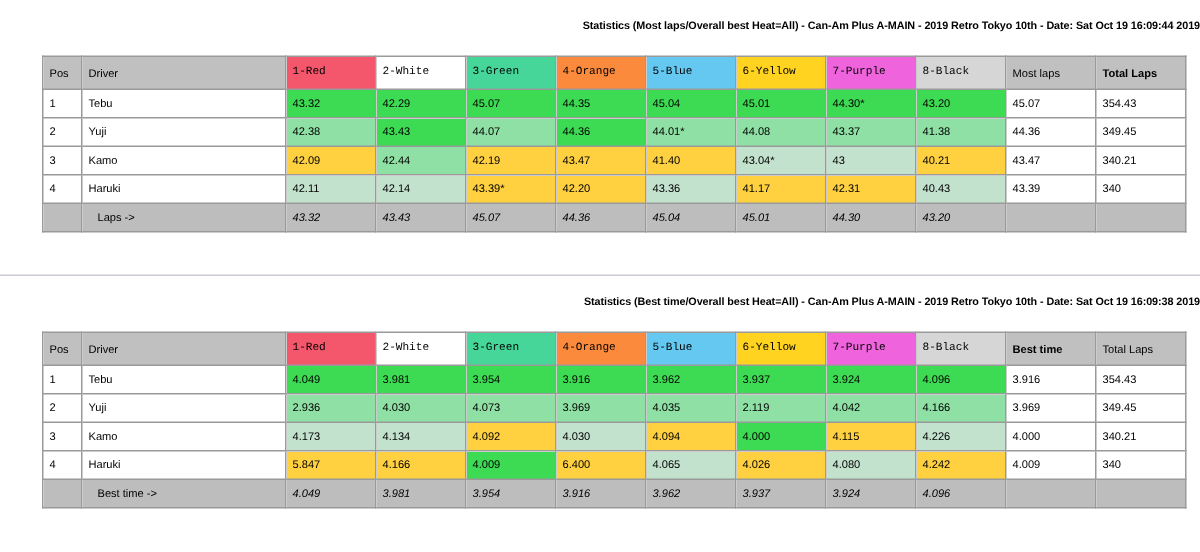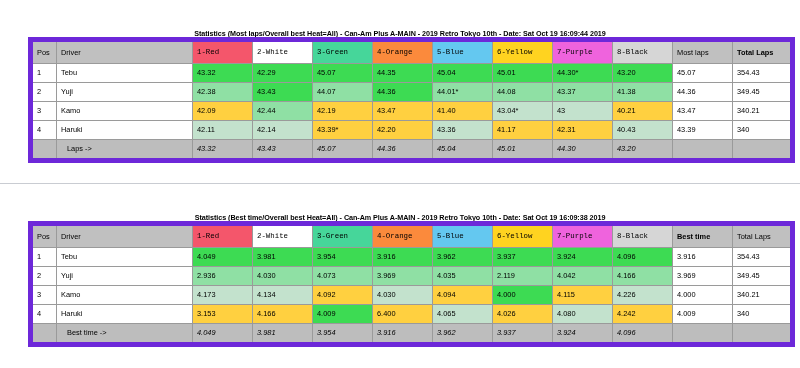--- a/index.html
+++ b/index.html
@@ -26,42 +26,42 @@
   .panel-divider {
     position: absolute;
     left: 0;
     top: 183px;
     width: 800px;
     height: 1px;
     background: #c9ccd2;
   }
 
   .stats-title {
-    text-align: center;
+    text-align: right;
     font-size: 7.2px;
     font-weight: bold;
     letter-spacing: -0.05px;
-    padding-top: 29px;
+    padding-top: 12px;
     color: #000;
     white-space: nowrap;
   }
 
   .table-wrap {
     position: absolute;
     left: 28px;
     width: 744px;
   }
   #table-wrap-top { top: 37px; }
   #table-wrap-bottom { top: 221px; }
 
   table.stats {
     border-collapse: collapse;
     table-layout: fixed;
     width: 744px;
-    border: 5px solid #6d28d9;
+    border: 1px solid #6d28d9;
   }
   table.stats td, table.stats th {
     border: 1px solid #9a9a9a;
     font-size: 7.4px;
     font-weight: normal;
     padding: 0 4px;
     height: 18px;
     line-height: 18px;
     text-align: left;
     vertical-align: middle;
@@ -263,21 +263,21 @@
             <td class="fill-gold">4.094</td>
             <td class="fill-bright">4.000</td>
             <td class="fill-gold">4.115</td>
             <td class="fill-pale">4.226</td>
             <td class="fill-none">4.000</td>
             <td class="fill-none">340.21</td>
           </tr>
           <tr>
             <td class="fill-none">4</td>
             <td class="fill-none">Haruki</td>
-            <td class="fill-gold">3.153</td>
+            <td class="fill-gold">5.847</td>
             <td class="fill-gold">4.166</td>
             <td class="fill-bright">4.009</td>
             <td class="fill-gold">6.400</td>
             <td class="fill-pale">4.065</td>
             <td class="fill-gold">4.026</td>
             <td class="fill-pale">4.080</td>
             <td class="fill-gold">4.242</td>
             <td class="fill-none">4.009</td>
             <td class="fill-none">340</td>
           </tr>

